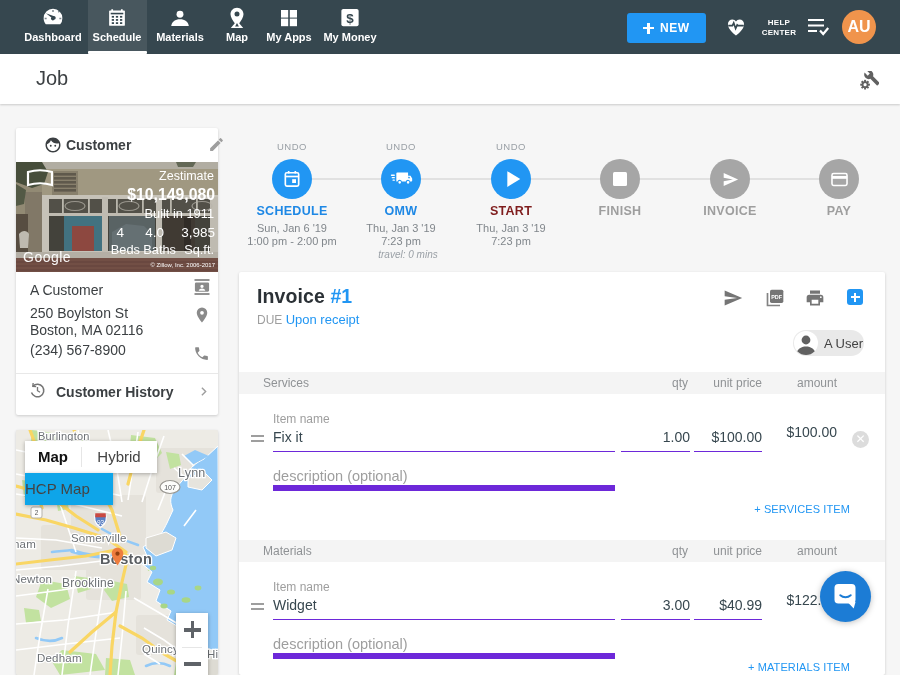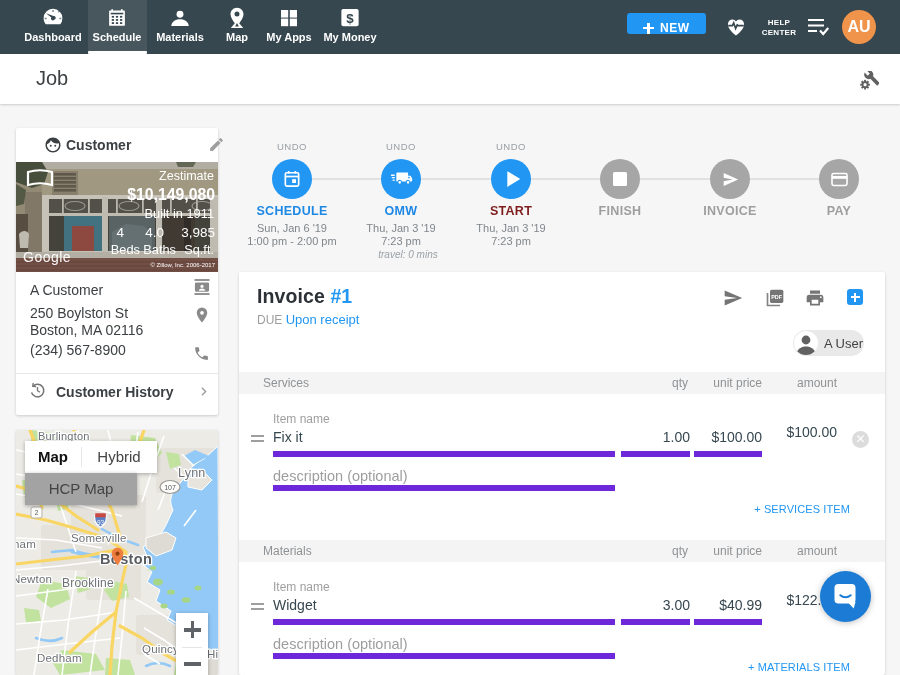--- a/index.html
+++ b/index.html
@@ -5,21 +5,21 @@
 html,body{margin:0;padding:0;}
 body{width:900px;height:675px;overflow:hidden;position:relative;font-family:"Liberation Sans",sans-serif;background:#f6f6f6;}
 .abs{position:absolute;}
 
 #nav{left:0;top:0;width:900px;height:54px;background:#36474f;}
 .tab{position:absolute;top:0;height:54px;text-align:center;color:#fff;}
 .tab .ic{position:absolute;left:50%;transform:translateX(-50%);top:7px;}
 .tab .lb{position:absolute;left:50%;transform:translateX(-50%);top:31px;font-size:11px;font-weight:bold;white-space:nowrap;}
 #tab-active{position:absolute;left:88px;top:0;width:59px;height:54px;background:rgba(255,255,255,0.09);}
 #tab-underline{position:absolute;left:88px;top:51px;width:59px;height:3px;background:#fff;border-radius:1px;}
-#newbtn{position:absolute;left:627px;top:13px;width:79px;height:21px;background:#2196f3;border-radius:3px;color:#fff;font-size:12px;font-weight:bold;text-align:center;line-height:30px;letter-spacing:.5px;}
+#newbtn{position:absolute;left:627px;top:13px;width:79px;height:30px;background:#2196f3;border-radius:3px;color:#fff;font-size:12px;font-weight:bold;text-align:center;line-height:30px;letter-spacing:.5px;}
 #helpc{position:absolute;left:758px;top:18px;width:42px;color:#fff;font-size:8px;font-weight:bold;text-align:center;line-height:10px;letter-spacing:.3px;}
 #avatar{position:absolute;left:842px;top:10px;width:34px;height:34px;border-radius:50%;background:#f0944c;color:#fff;font-size:16px;font-weight:bold;text-align:center;line-height:34px;}
 
 #jobbar{left:0;top:54px;width:900px;height:50px;background:#fff;box-shadow:0 1px 2px rgba(0,0,0,0.18);}
 #jobbar .t{position:absolute;left:36px;top:13px;font-size:20px;color:#3c4043;}
 
 #mainbg{left:0;top:104px;width:900px;height:571px;background:#f6f6f6;}
 
 #custcard{left:16px;top:128px;width:202px;height:287px;background:#fff;border-radius:2px;box-shadow:0 1px 3px rgba(0,0,0,0.18);}
 #custcard .hdr{position:absolute;left:0;top:0;width:202px;height:34px;}
@@ -40,21 +40,21 @@
 #invcard .title{position:absolute;left:18px;top:13px;font-size:19.5px;font-weight:bold;color:#2b3136;letter-spacing:0.1px;}
 #invcard .title .num{color:#2196f3;}
 #invcard .due{position:absolute;left:18px;top:40px;font-size:12px;color:#9e9e9e;}
 #invcard .due a{color:#2196f3;text-decoration:none;font-size:13px;}
 .secbar{position:absolute;left:0;width:646px;height:22px;background:#f4f4f4;color:#8f9295;font-size:12px;}
 .secbar .n{position:absolute;left:24px;top:4px;}
 .secbar .qty{position:absolute;left:372px;width:77px;text-align:right;top:4px;}
 .secbar .up{position:absolute;left:455px;width:68px;text-align:right;top:4px;}
 .secbar .am{position:absolute;left:530px;width:68px;text-align:right;top:4px;}
 .itemlabel{position:absolute;font-size:12px;color:#9e9e9e;}
-.fld{position:absolute;border-bottom:6px solid #6d28d9;font-size:14px;color:#37474f;padding-top:2px;}
+.fld{position:absolute;border-bottom:1px solid #6d28d9;font-size:14px;color:#37474f;padding-top:2px;}
 .desc{position:absolute;border-bottom:6px solid #6d28d9;font-size:14.5px;color:#9e9e9e;}
 .addlink{position:absolute;font-size:11px;color:#2196f3;letter-spacing:.1px;}
 .draghandle{position:absolute;width:13px;}
 .draghandle div{height:2px;background:#9e9e9e;margin-bottom:3px;}
 
 #chat{left:820px;top:571px;width:51px;height:51px;border-radius:50%;background:#1c7cd5;box-shadow:0 1px 6px rgba(0,0,0,0.25);}
 </style>
 </head>
 <body>
 <div class="abs" id="mainbg"></div>
@@ -354,21 +354,21 @@
     </g>
 
     <path d="M101.5 117.8c-3.2 0-5.8 2.6-5.8 5.8 0 4.3 5.8 11.9 5.8 11.9s5.8-7.6 5.8-11.9c0-3.2-2.6-5.8-5.8-5.8z" fill="#ee7d3e"></path>
     <circle cx="101.5" cy="123.7" r="2.1" fill="#93400f"></circle>
   </svg>
   
   <div style="position:absolute;left:9px;top:11px;width:132px;height:32px;background:#fff;box-shadow:0 1px 4px rgba(0,0,0,0.3);"></div>
   <div style="position:absolute;left:9px;top:11px;width:56px;height:32px;font-size:15px;font-weight:bold;color:#111;text-align:center;line-height:32px;">Map</div>
   <div style="position:absolute;left:65px;top:17px;width:1px;height:20px;background:#e6e6e6;"></div>
   <div style="position:absolute;left:65px;top:11px;width:76px;height:32px;font-size:15px;color:#444;text-align:center;line-height:32px;">Hybrid</div>
-  <div style="position:absolute;left:9px;top:43px;width:112px;height:32px;background:#a3a3a3;box-shadow:0 1px 4px rgba(0,0,0,0.3);font-size:15px;color:#444;text-align:center;line-height:32px;">HCP Map</div>
+  <div style="position:absolute;left:9px;top:43px;width:88px;height:32px;background:#0ea5e9;box-shadow:0 1px 4px rgba(0,0,0,0.3);font-size:15px;color:#444;line-height:32px;">HCP Map</div>
   
   <div style="position:absolute;left:160px;top:183px;width:32px;height:70px;background:#fff;box-shadow:0 1px 4px rgba(0,0,0,0.3);"></div>
   <div style="position:absolute;left:168px;top:198px;width:17px;height:3.6px;background:#5f6368;"></div>
   <div style="position:absolute;left:174.7px;top:191.3px;width:3.6px;height:17px;background:#5f6368;"></div>
   <div style="position:absolute;left:166px;top:217px;width:20px;height:1px;background:#e6e6e6;"></div>
   <div style="position:absolute;left:168px;top:232px;width:17px;height:3.6px;background:#5f6368;"></div>
 </div>
 
 <div id="tl-line" class="abs"></div>
 <div class="tl-undo" style="left:252px;">UNDO</div>

